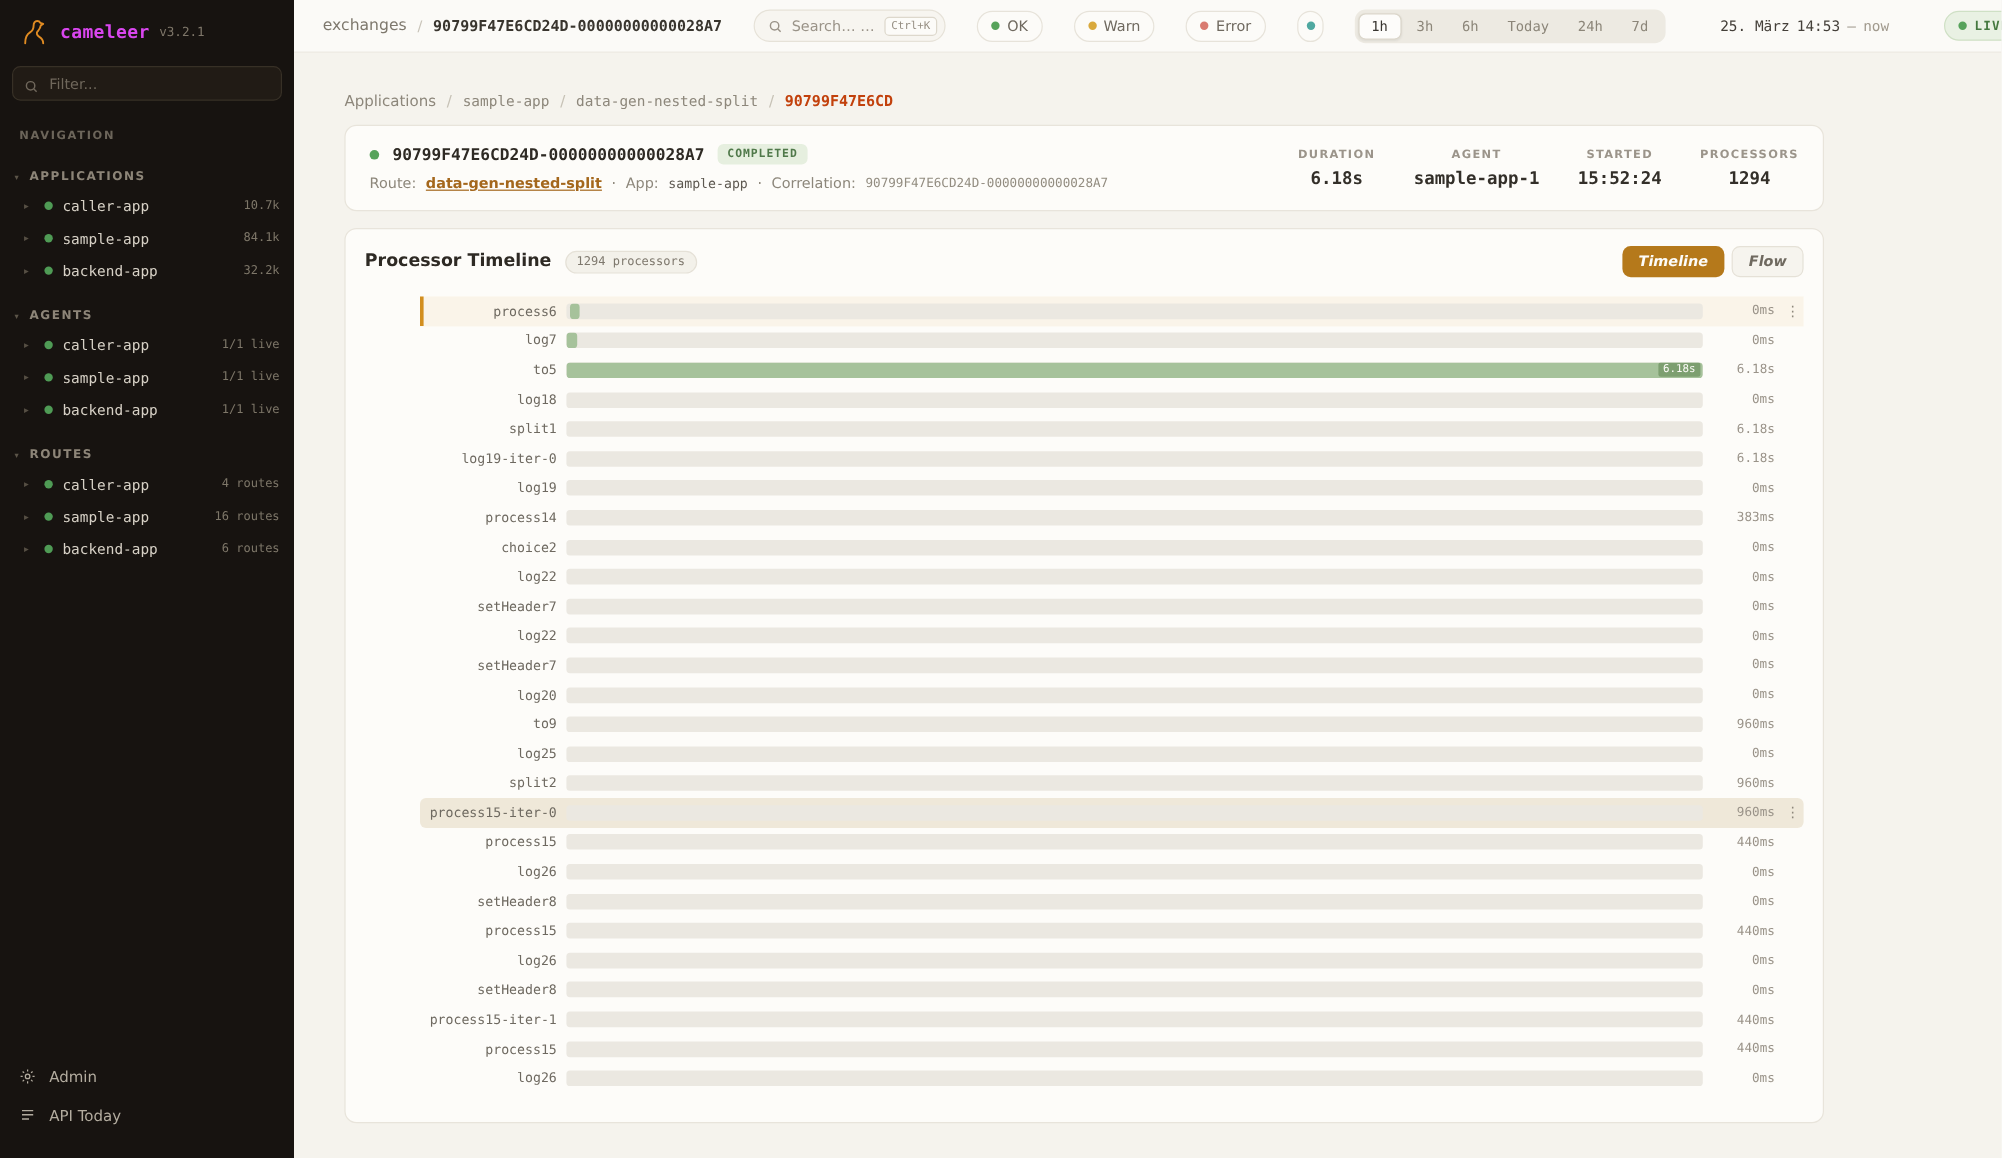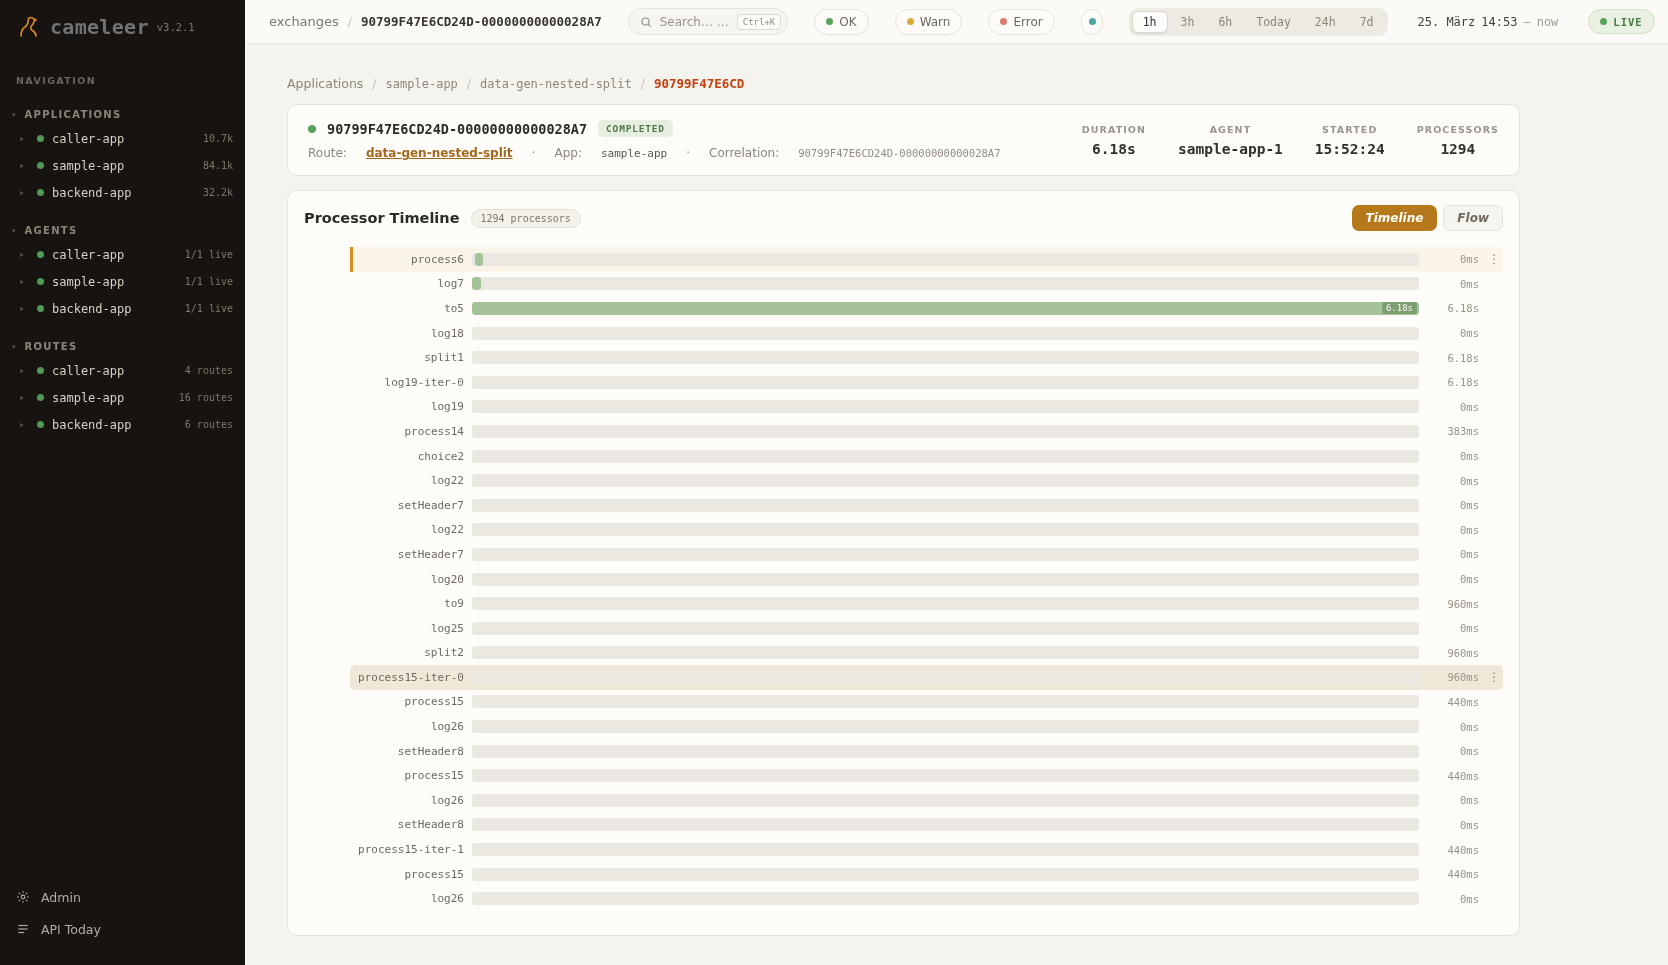--- a/index.html
+++ b/index.html
@@ -2,21 +2,21 @@
 <html><head>
 <meta charset="utf-8">
 <style>
   * { margin:0; padding:0; box-sizing:border-box; }
   html,body { width:1668px; height:965px; overflow:hidden; }
   body { font-family:"DejaVu Sans","Liberation Sans",sans-serif; background:#f5f3ed; display:flex; }
 
   
   .sidebar { width:245px; min-width:245px; height:965px; background:#171310; display:flex; flex-direction:column; }
   .logo-row { display:flex; align-items:center; gap:8px; padding:15px 16px 12px; }
-  .logo-name { font-family:"DejaVu Sans Mono",monospace; font-size:20px; color:#737373; font-weight:700; letter-spacing:.3px;text-align:center; }
+  .logo-name { font-family:"DejaVu Sans Mono",monospace; font-size:15px; color:#d946ef; font-weight:700; letter-spacing:.3px;text-align:center; }
   .logo-ver { font-family:"DejaVu Sans Mono",monospace; font-size:10.5px; color:#7e7669; }
   .filter-wrap { margin:4px 10px 0; position:relative; }
   .filter-input { width:100%; height:29px; background:#211b15; border:1px solid #373026; border-radius:7px; color:#cfc8bd; font-size:12px; padding:0 10px 0 30px; outline:none; font-family:inherit; }
   .filter-input::placeholder { color:#6f675b; }
   .filter-icon { position:absolute; left:10px; top:8px; color:#6f675b; }
   .nav-label { margin:24px 16px 4px; font-size:9.5px; letter-spacing:1.4px; color:#6c655a; font-weight:600; }
   .section { margin-top:14px; }
   .section-header { display:flex; align-items:center; gap:9px; padding:5px 16px 5px 12px; cursor:pointer; }
   .section-caret { color:#5c5549; font-size:7px; }
   .section-label { font-size:10px; letter-spacing:1.3px; color:#8d8578; font-weight:600; }
@@ -37,21 +37,21 @@
   .tb-id { font-family:"DejaVu Sans Mono",monospace; font-size:12.5px; font-weight:700; color:#39352e; }
   .search-pill { margin-left:auto; display:flex; align-items:center; gap:8px; height:27px; padding:0 6px 0 11px; border:1px solid #e6e2d8; background:#f7f5f0; border-radius:14px; color:#9a9388; font-size:12px; cursor:text; white-space:nowrap; }
   .kbd { border:1px solid #ddd8cc; background:#fcfbf8; border-radius:4px; font-family:"DejaVu Sans Mono",monospace; font-size:9px; color:#968f83; padding:2px 5px; }
   .chip { display:flex; align-items:center; gap:6px; height:26px; padding:0 11px; border:1px solid #e7e3da; background:#fcfbf8; border-radius:13px; font-size:12px; color:#6f695f; cursor:pointer; white-space:nowrap; }
   .chip .dot { width:7px; height:7px; border-radius:50%; }
   .dot-ok { background:#57a35b; } .dot-warn { background:#d9a93c; } .dot-error { background:#d97b70; } .dot-teal { background:#4fa8a0; }
   .chip.clipped { width:22px; min-width:22px; padding:0 0 0 7px; overflow:hidden; }
   .seg { display:flex; align-items:center; background:#edeae2; border-radius:9px; padding:3px; gap:2px; }
   .seg button { border:0; background:transparent; font-family:"DejaVu Sans Mono",monospace; font-size:11.5px; color:#8c8679; padding:4px 11px; border-radius:6px; cursor:pointer; }
   .seg button.active { background:#fdfcfa; border:1px solid #dbd6ca; color:#393530; box-shadow:0 1px 2px rgba(0,0,0,.07); padding:3px 10px; }
-  .tb-date { display:flex; gap:6px; align-items:center; font-family:"DejaVu Sans Mono",monospace; font-size:12px; color:#45403a; white-space:nowrap; margin:0 4px; }
+  .tb-date { display:flex; gap:6px; align-items:center; font-family:"DejaVu Sans Mono",monospace; font-size:12px; color:#45403a; white-space:nowrap; margin:0 20px; }
   .tb-date .dim { color:#a19a8e; }
   .live-chip { display:flex; align-items:center; gap:6px; height:25px; padding:0 11px; background:#e9f1e3; border:1px solid #cfe0c5; border-radius:13px; font-family:"DejaVu Sans Mono",monospace; font-size:10.5px; letter-spacing:1px; color:#45793f; font-weight:700; cursor:pointer; }
   .live-dot { width:7px; height:7px; border-radius:50%; background:#57a35b; }
   .moon-btn { background:none; border:none; cursor:pointer; color:#8c8679; display:flex; padding:4px; }
   .tb-user { font-size:13px; color:#57524b; }
   .avatar { width:28px; height:28px; border-radius:50%; background:#f2dfbf; color:#8a6a33; font-size:10px; font-weight:700; display:flex; align-items:center; justify-content:center; cursor:pointer; font-family:"DejaVu Sans Mono",monospace; }
 
   
   .main { flex:1; background:#f5f3ed; padding:32px 0 0 42px; overflow:hidden; }
   .main-inner { width:1233px; }
@@ -60,21 +60,21 @@
   .crumb .seg-link { cursor:pointer; }
   .crumb .mono-link { font-family:"DejaVu Sans Mono",monospace; font-size:12px; cursor:pointer; }
   .crumb .current { font-family:"DejaVu Sans Mono",monospace; font-weight:700; color:#c2410c; font-size:12.5px; }
   .card { background:#fdfcf9; border:1px solid #e8e4db; border-radius:10px; }
   .exchange-card { margin-top:13px; padding:15px 20px; display:flex; justify-content:space-between; align-items:center; }
   .ex-left { display:flex; flex-direction:column; gap:9px; }
   .ex-title-row { display:flex; align-items:center; gap:11px; }
   .status-dot { width:8px; height:8px; border-radius:50%; background:#57a35b; }
   .ex-id { font-family:"DejaVu Sans Mono",monospace; font-size:13.5px; font-weight:700; color:#2e2a24; }
   .status-badge { font-family:"DejaVu Sans Mono",monospace; font-size:9.5px; letter-spacing:.8px; color:#50794a; background:#e6efdf; border-radius:5px; padding:3px 8px; font-weight:700; }
-  .ex-meta { display:flex; align-items:center; gap:19px; font-size:12px; color:#8d877b; }
+  .ex-meta { display:flex; align-items:center; gap:8px; font-size:12px; color:#8d877b; }
   .ex-meta .link { color:#a4671c; text-decoration:underline; font-weight:600; cursor:pointer; }
   .ex-meta .mono-val { font-family:"DejaVu Sans Mono",monospace; font-size:11px; color:#5d5850; }
   .ex-meta .mono-dim { font-family:"DejaVu Sans Mono",monospace; font-size:10.5px; color:#938d81; }
   .ex-stats { display:flex; gap:32px; }
   .stat { display:flex; flex-direction:column; align-items:center; gap:6px; }
   .stat-label { font-size:9.5px; letter-spacing:1.1px; color:#9b948a; font-weight:600; }
   .stat-value { font-family:"DejaVu Sans Mono",monospace; font-size:14.5px; font-weight:700; color:#332f29; }
   .timeline-card { margin-top:14px; padding:14px 16px 24px; }
   .tl-header { display:flex; align-items:center; gap:11px; }
   .tl-title { font-size:14.5px; font-weight:700; color:#2e2a24; }
@@ -101,20 +101,29 @@
   <div class="logo-row">
     <span style="display:flex;">
       <svg width="26" height="24" viewBox="0 0 26 24" fill="none" stroke="#e08b22" stroke-width="1.6" stroke-linecap="round" stroke-linejoin="round">
           <path d="M5 21c0-5 1.5-7.5 4-9 2-1.2 3-3 3-5.5C12 4 13 2.5 15 2.5c1.4 0 2.2.7 2.7 1.6l2.3.9-2 1.2c-.2 2.3-1.5 3.6-2.7 5-1 1.2-.8 3.1 1.2 4.3 2.4 1.4 3.5 3.3 3.5 5.5"></path>
         </svg>
     </span>
     <span class="logo-name">cameleer</span>
     <span class="logo-ver">v3.2.1</span>
   </div>
 
+  <div class="filter-wrap">
+    <span class="filter-icon">
+      <svg width="12" height="12" viewBox="0 0 24 24" fill="none" stroke="currentColor" stroke-width="2.4">
+          <circle cx="11" cy="11" r="7"></circle>
+          <line x1="16.5" y1="16.5" x2="21" y2="21"></line>
+        </svg>
+    </span>
+    <input class="filter-input" placeholder="Filter..." style="">
+  </div>
 
   <div class="nav-label">NAVIGATION</div>
 
   <div class="section">
     <div class="section-header">
       <span class="section-caret">▾</span>
       <span class="section-label">APPLICATIONS</span>
     </div>
     <div class="side-item">
       <span class="item-caret">▸</span>

